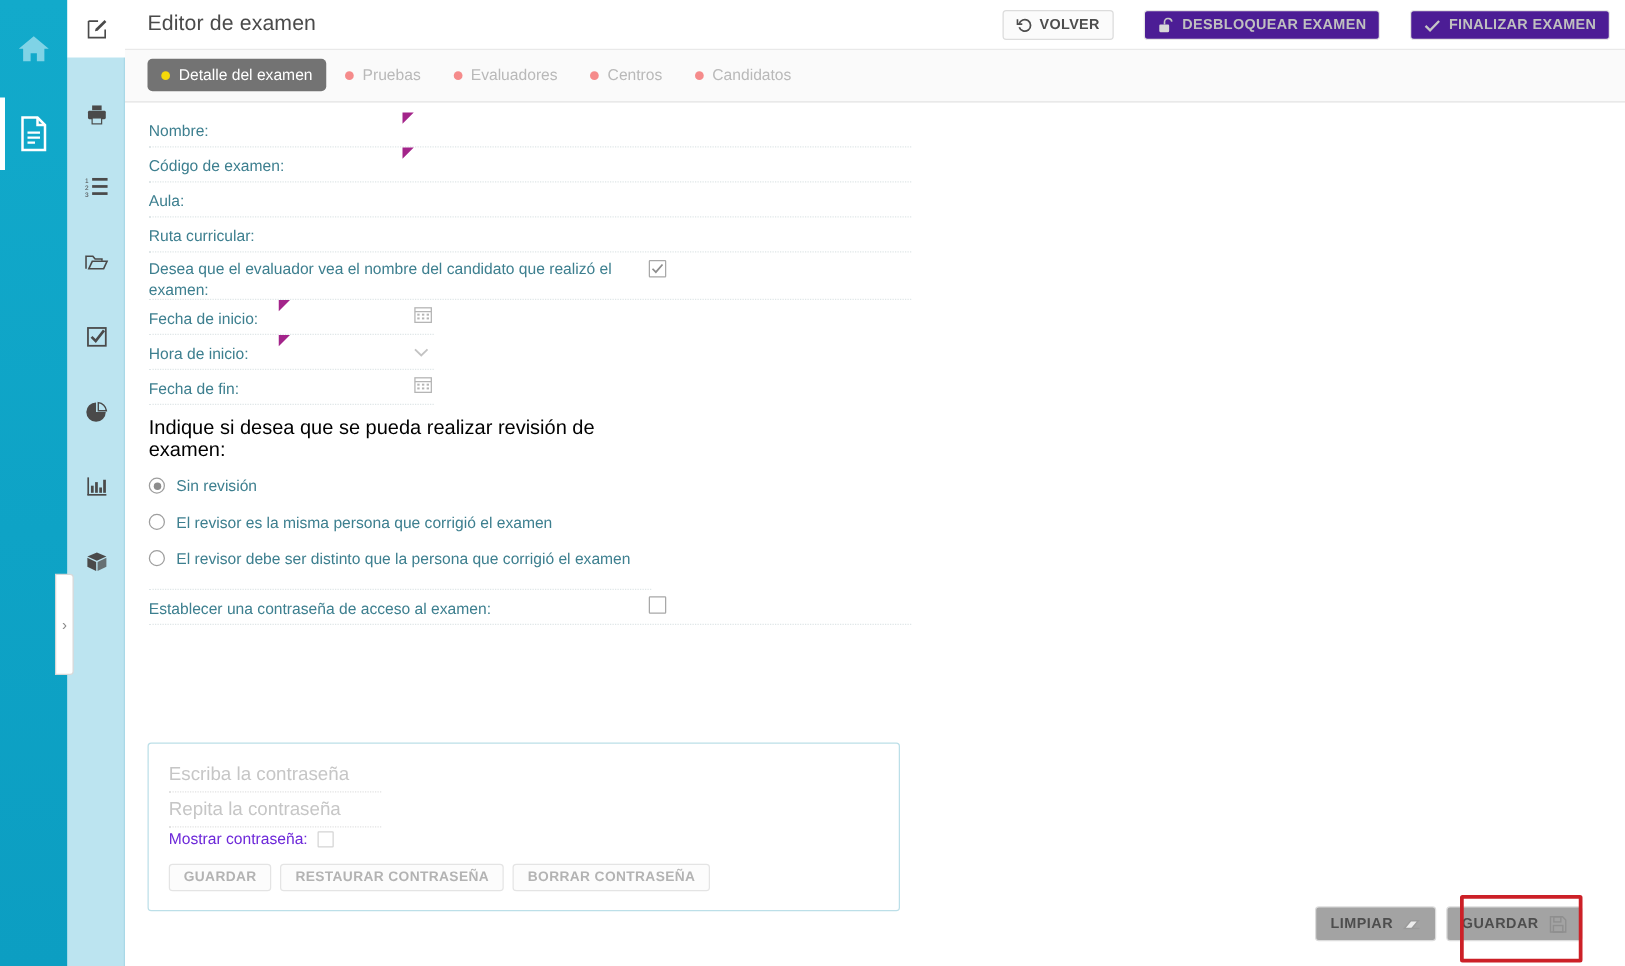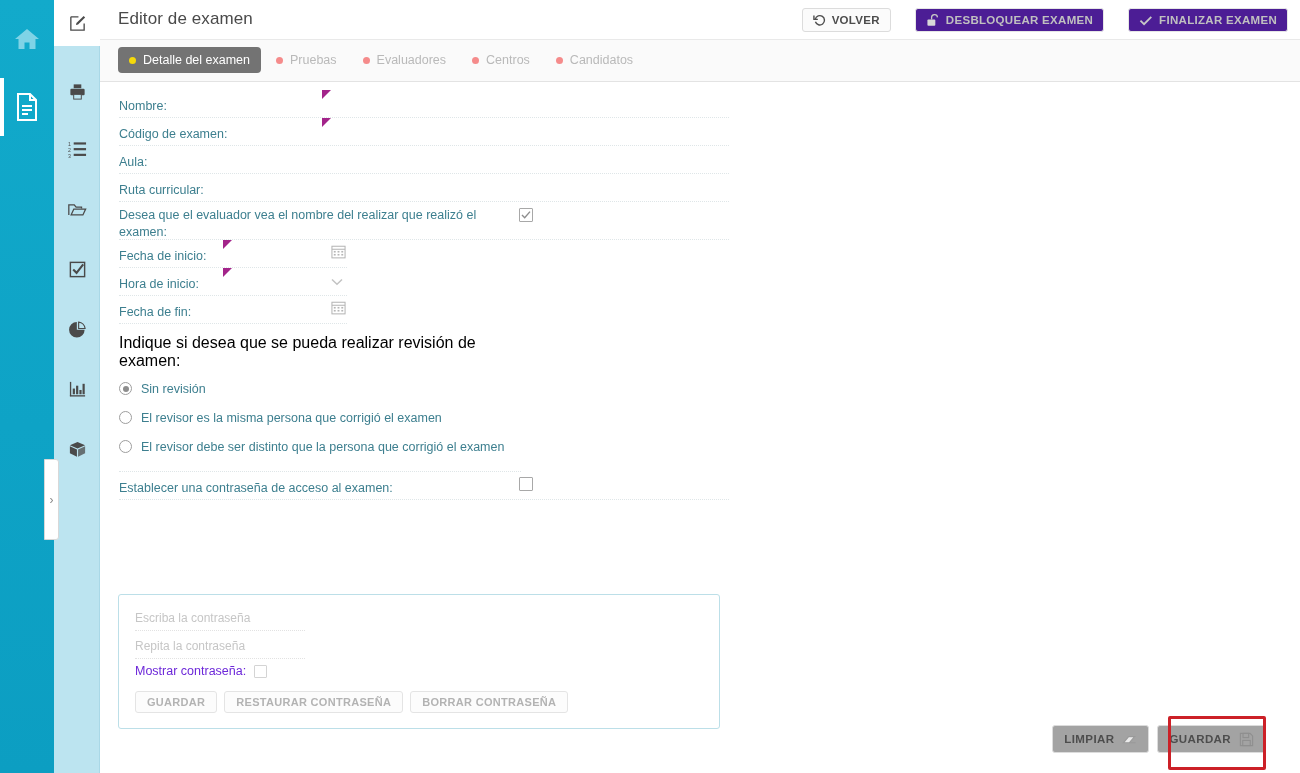--- a/index.html
+++ b/index.html
@@ -161,21 +161,21 @@
 
   
   .pw-panel {
     position: absolute; left: 18px; top: 594px;
     width: 602px; height: 135px;
     border: 1px solid #bcdfe8; border-radius: 3px;
     background: #ffffff;
   }
   .pw-field {
     position: absolute; left: 16px; width: 170px;
-    font-size: 12px; color: #c6c6c6;
+    font-size: 15px; color: #c6c6c6;
     border-bottom: 1px dotted #e2e2e2;
     padding-bottom: 5px;
   }
   .pw-showrow { position: absolute; left: 16px; top: 69px; display: flex; align-items: center; gap: 8px; }
   .pw-showrow .lbl { font-size: 12.5px; color: #6d28d9; }
   .pw-cb { width: 13px; height: 13px; border: 1px solid #d4d4d4; background: #fff; border-radius: 1px; }
   .pw-btns { position: absolute; left: 16px; top: 96px; display: flex; gap: 7px; }
   .pwbtn {
     height: 22px; padding: 0 11px;
     display: inline-flex; align-items: center;
@@ -361,21 +361,21 @@
       <div class="row std">
         <span class="label">Aula:</span>
       </div>
 
 
       <div class="row std">
         <span class="label">Ruta curricular:</span>
       </div>
 
       <div class="row two-line">
-        <span class="label" style="display:block;width:390px">Desea que el evaluador vea el nombre del realizar que realizó el examen:</span>
+        <span class="label" style="display:block;width:390px">Desea que el evaluador vea el nombre del candidato que realizó el examen:</span>
         <span class="cbox" style="left:400px; top:6px">
           <svg width="10" height="10" viewBox="0 0 10 10" fill="none" stroke="#8d8d8d" stroke-width="1.4">
               <path d="M1 5 L3.7 7.7 L9 1.6"></path>
             </svg>
         </span>
       </div>
 
       <div class="row std short">
         <span class="req"></span>
         <span class="label">Fecha de inicio:</span>

